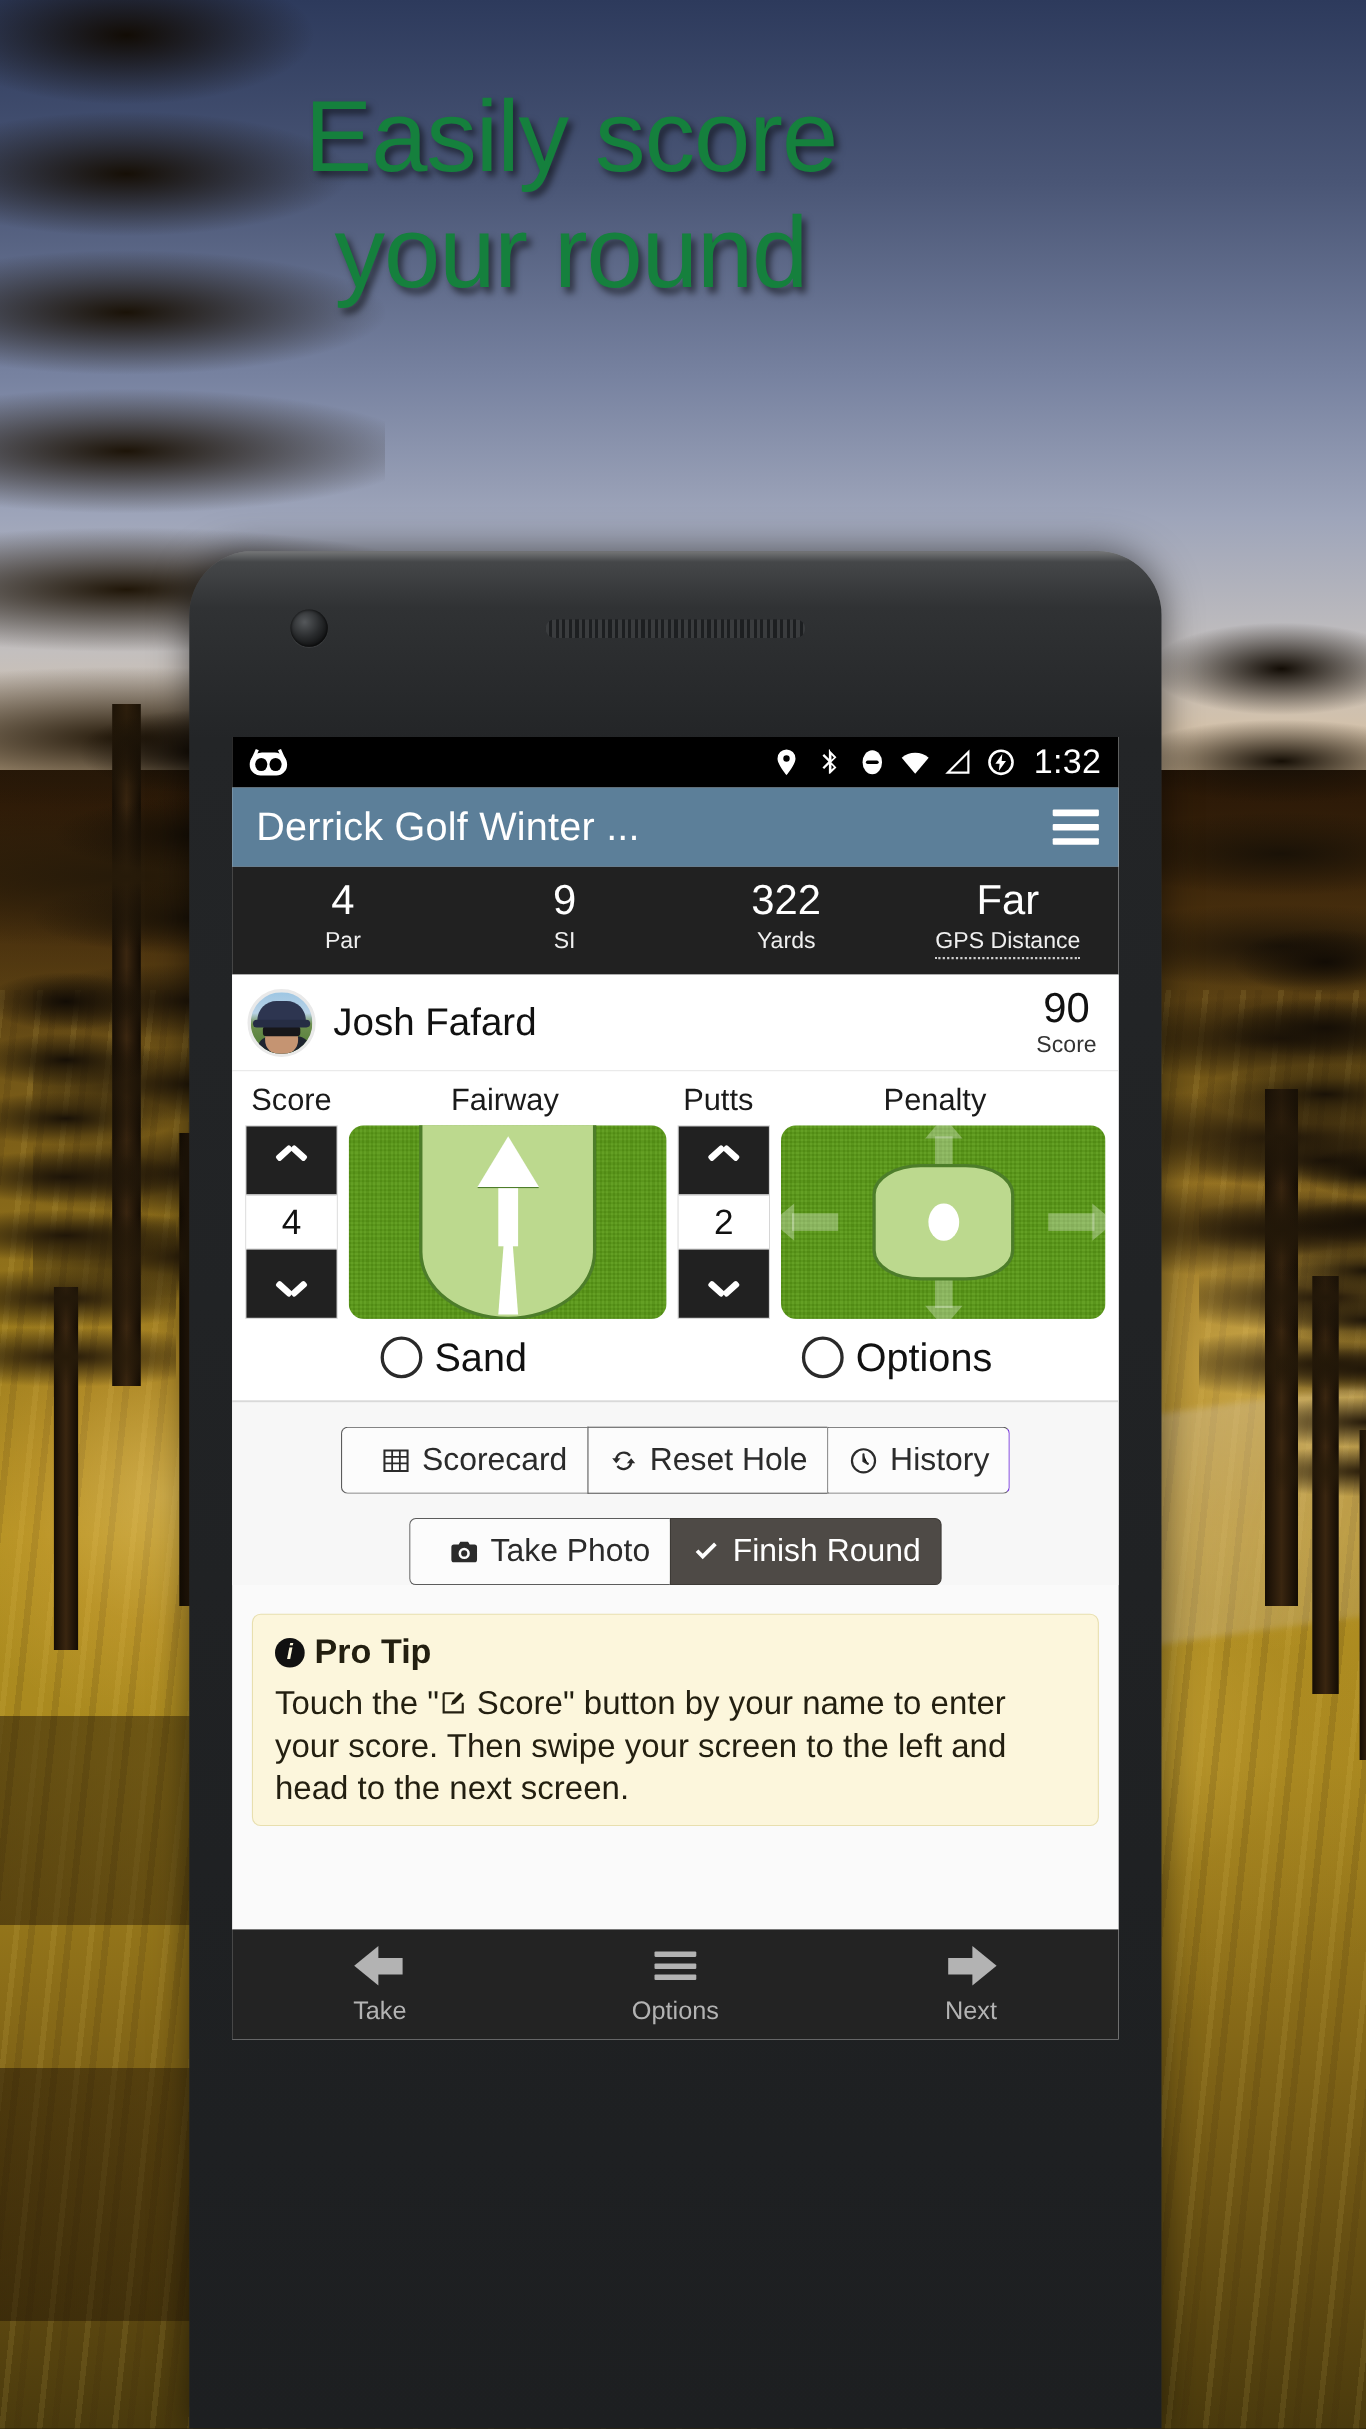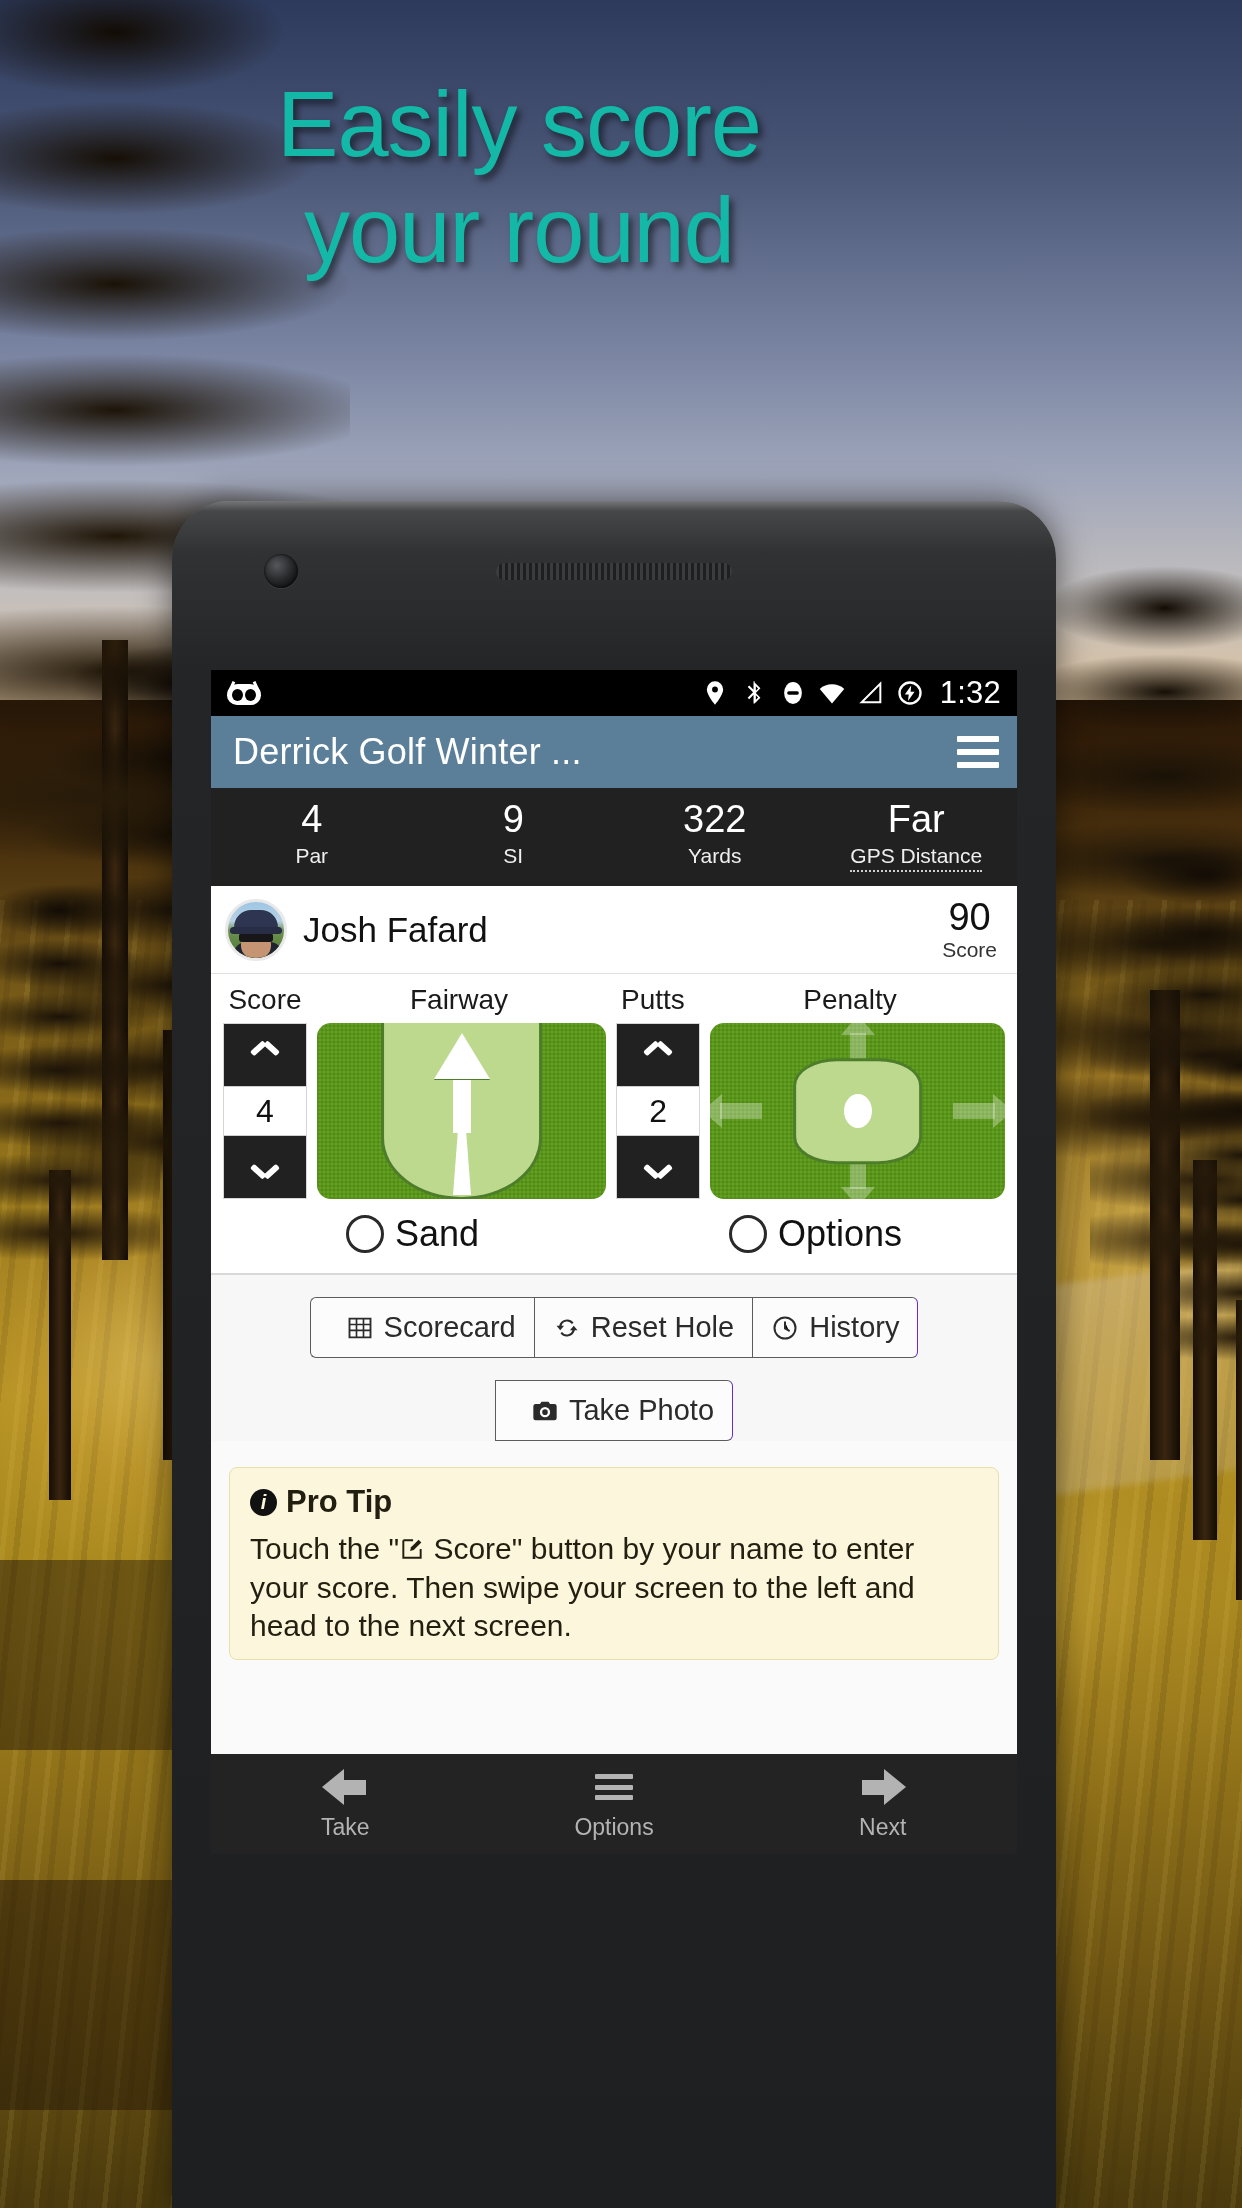--- a/index.html
+++ b/index.html
@@ -54,21 +54,21 @@
       radial-gradient(ellipse 92% 9% at 50% 64%, #201608 0%, rgba(32,22,8,0) 70%),
       radial-gradient(ellipse 100% 10% at 50% 79%, #231809 0%, rgba(35,24,9,0) 72%),
       radial-gradient(ellipse 108% 10% at 50% 93%, #261a09 0%, rgba(38,26,9,0) 72%);
   }
   .halo { position:absolute; border-radius:50%; pointer-events:none;
     background:radial-gradient(circle, rgba(255,216,130,0.42) 0%, rgba(255,190,90,0.16) 40%, rgba(255,180,70,0) 72%); }
 
   
   #headline {
     position:absolute; left:0; top:78px; width:1038px;
-    text-align:center; color:#14b8a6;
+    text-align:center; color:#15803d;
     font-size:92px; line-height:1.0; font-weight:400;
     letter-spacing:-1px;
     text-shadow:4px 5px 7px rgba(0,0,0,0.55);
     z-index:5;
   }
   #headline .l2 { display:block; margin-top:14px; }
 
   
   #phone {
     position:absolute; left:172px; top:501px; width:884px; height:1707px;
@@ -480,20 +480,26 @@
           <span>History</span>
         </div>
       </div>
       <div class="btngroup row2">
         <div class="gb">
           <svg class="ic" viewBox="0 0 24 24">
               <path fill="#2b2b2b" d="M9 4l-1.3 2H4a2 2 0 0 0-2 2v10a2 2 0 0 0 2 2h16a2 2 0 0 0 2-2V8a2 2 0 0 0-2-2h-3.7L15 4H9zm3 4.6A4.4 4.4 0 1 1 12 17.4a4.4 4.4 0 0 1 0-8.8zm0 2a2.4 2.4 0 1 0 0 4.8 2.4 2.4 0 0 0 0-4.8z"></path>
             </svg>
           <span>Take Photo</span>
         </div>
+        <div class="gb dark">
+          <svg class="ic" viewBox="0 0 24 24">
+              <path fill="#fff" d="M9.3 17.6 3.8 12l2.1-2.1 3.4 3.4 8.8-8.8L20.2 6.6z"></path>
+            </svg>
+          <span>Finish Round</span>
+        </div>
       </div>
     </div>
 
     <div id="protip">
       <div class="ttl">
         <span class="info-badge">i</span>
         <span>Pro Tip</span>
       </div>
       <div class="body">
         <span>Touch the "</span><svg class="edit-ic" viewBox="0 0 24 24">

